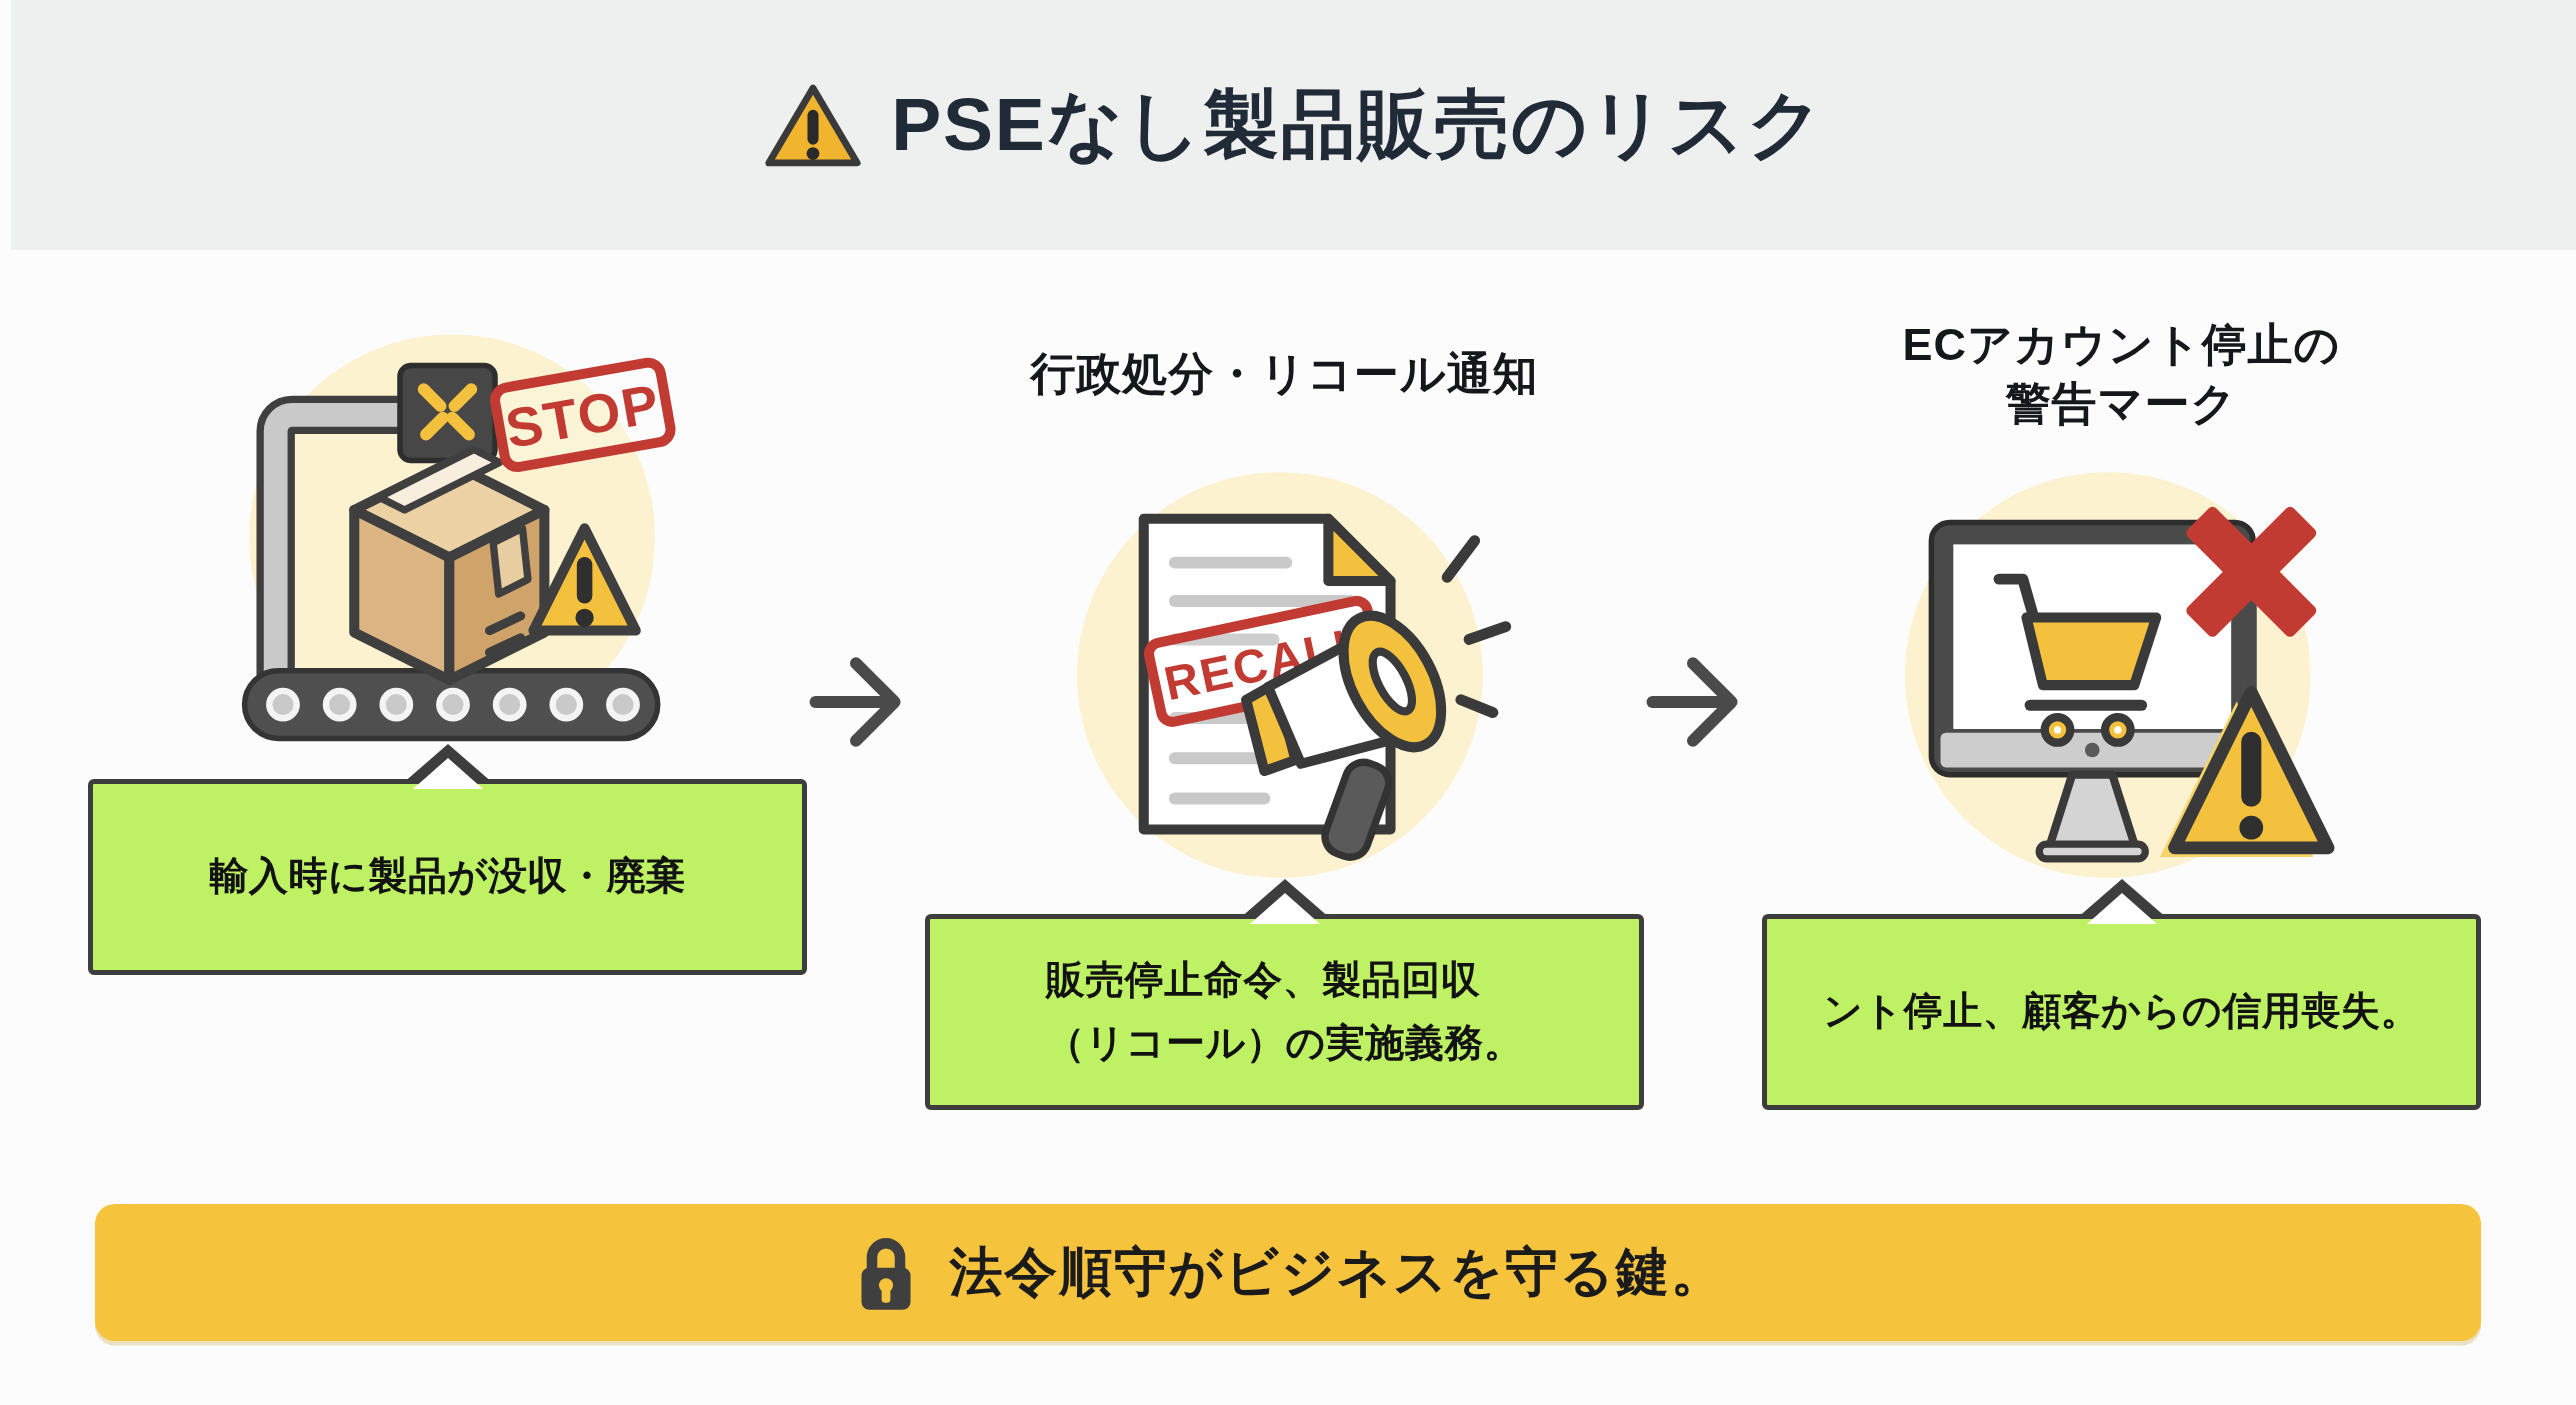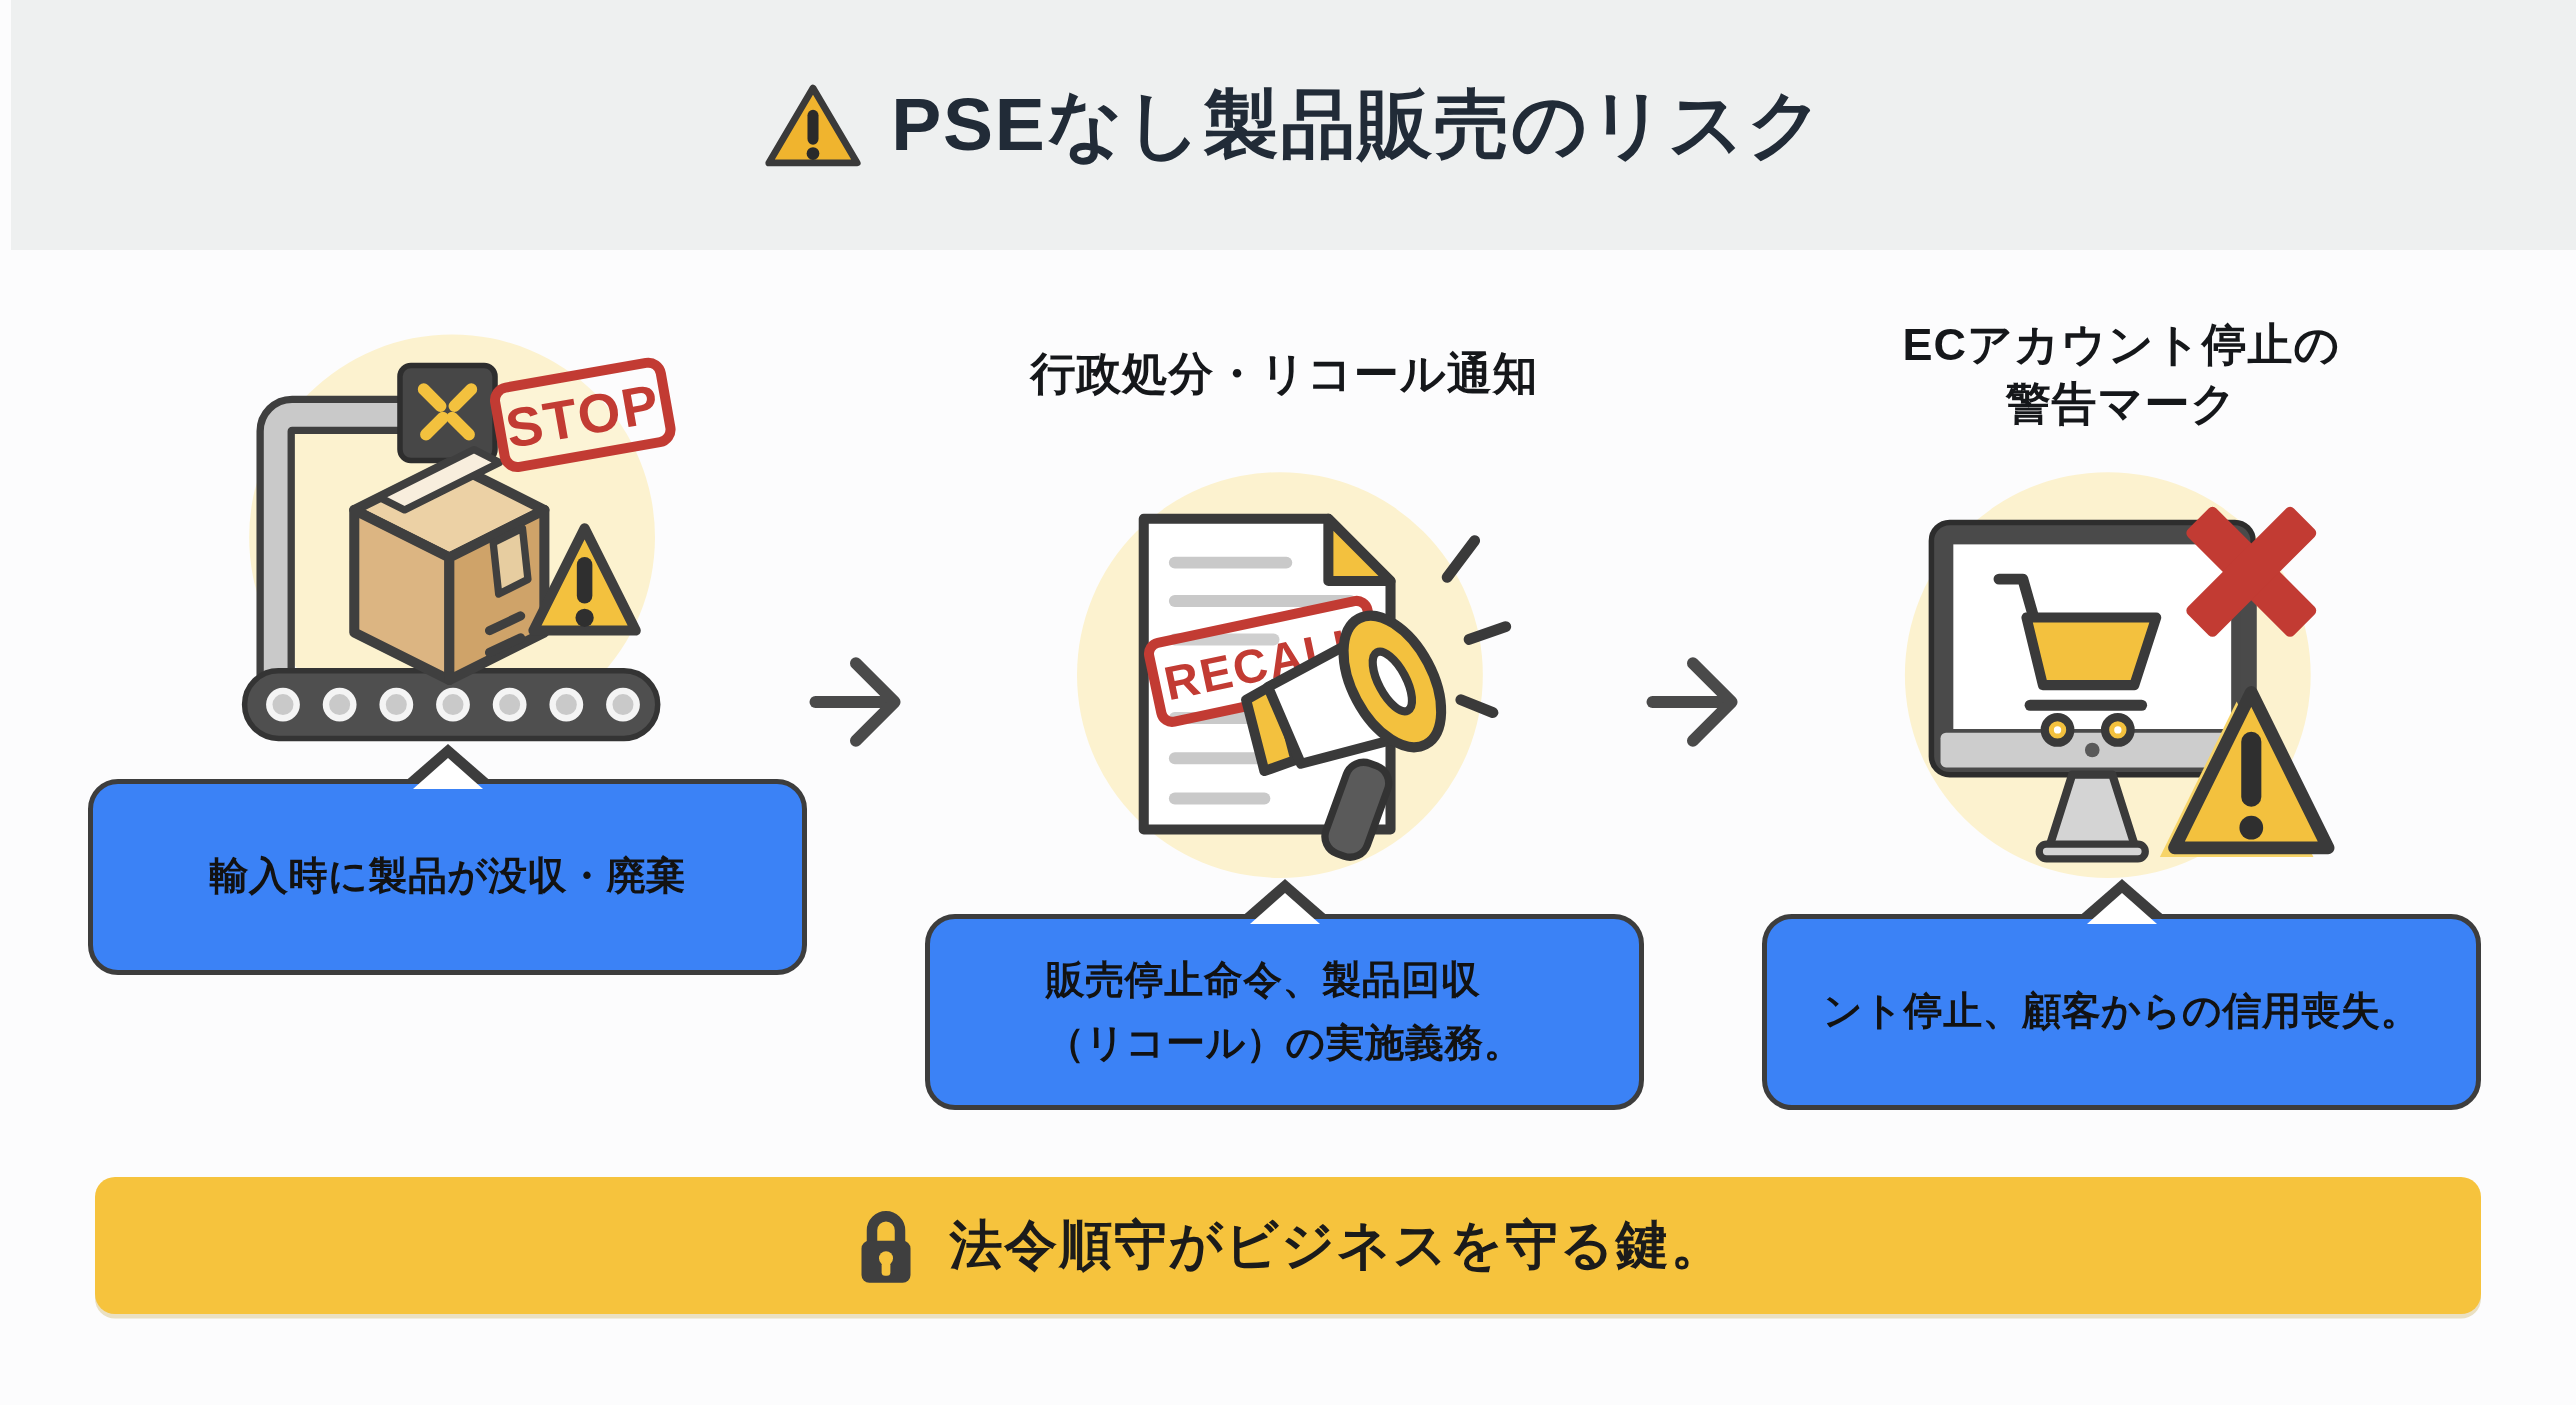--- a/index.html
+++ b/index.html
@@ -23,38 +23,38 @@
   .col{width:719px;display:flex;flex-direction:column;align-items:center;}
   .col-heading{
     height:135px;display:flex;flex-direction:column;justify-content:center;align-items:center;
     text-align:center;font-size:45px;font-weight:900;color:#15171a;line-height:1.3;letter-spacing:0.9px;
   }
   .illo{width:457px;height:468px;position:relative;}
   .arrow-cell{width:118px;flex-shrink:0;padding-top:340px;display:flex;justify-content:center;}
   
   .bubble{
     box-sizing:border-box;width:100%;min-height:196px;margin-top:3.7px;position:relative;
-    background:#3b82f6;border:5.5px solid #3d3d3d;border-radius:30px;
+    background:#bef264;border:5.5px solid #3d3d3d;border-radius:6px;
     display:flex;align-items:center;justify-content:center;padding:24px 33px;
   }
   .bubble::before{
     content:"";position:absolute;top:-40px;left:50%;transform:translateX(-50%);
     width:0;height:0;border-left:46px solid transparent;border-right:46px solid transparent;
     border-bottom:40px solid #3d3d3d;
   }
   .bubble::after{
     content:"";position:absolute;top:-25.6px;left:50%;transform:translateX(-50%);
     width:0;height:0;border-left:35px solid transparent;border-right:35px solid transparent;
     border-bottom:31px solid #ffffff;
   }
   .bubble-text{font-size:39px;font-weight:800;line-height:1.6;letter-spacing:0.5px;color:#121212;}
   .bubble-text span{display:block;}
   
   .banner{
-    position:absolute;left:95px;top:1177px;width:2386px;height:137px;
+    position:absolute;left:95px;top:1204px;width:2386px;height:137px;
     background:#f6c33d;border-radius:20px;
     display:flex;align-items:center;justify-content:center;gap:29px;
     box-shadow:0 4.6px 0 rgba(180,140,20,0.25);
   }
   .banner-text{font-size:53px;font-weight:900;color:#1b1b1b;letter-spacing:1.8px;}
   
   svg text{font-family:"Liberation Sans","DejaVu Sans",sans-serif;}
 </style>
 </head>
 <body>

